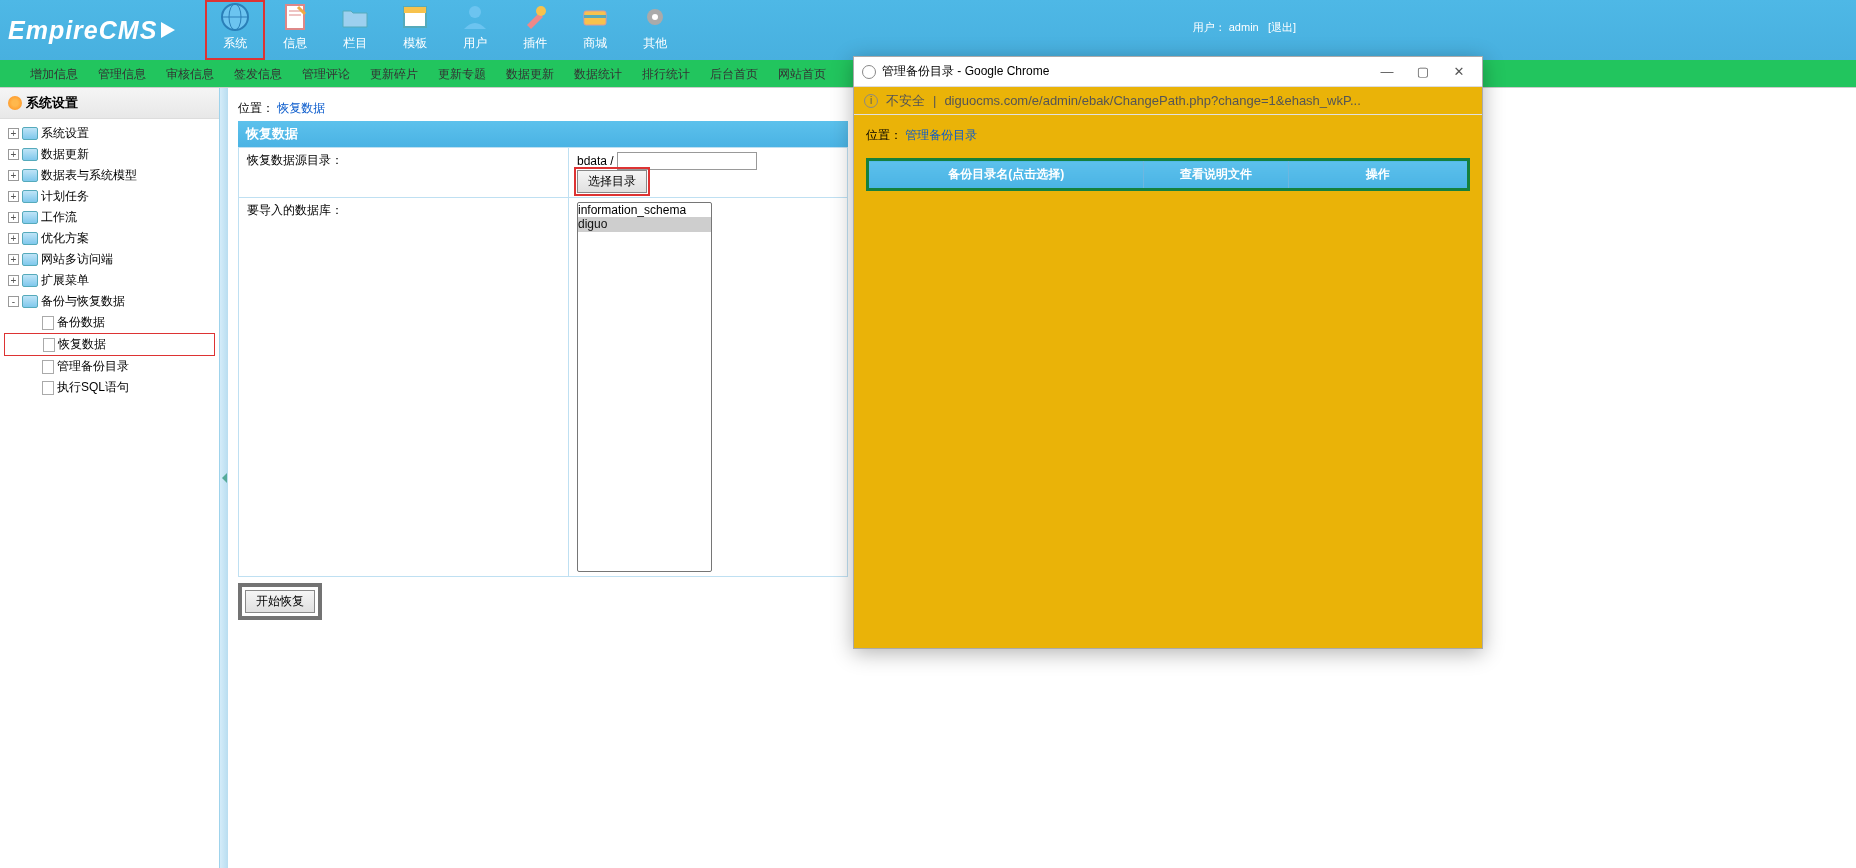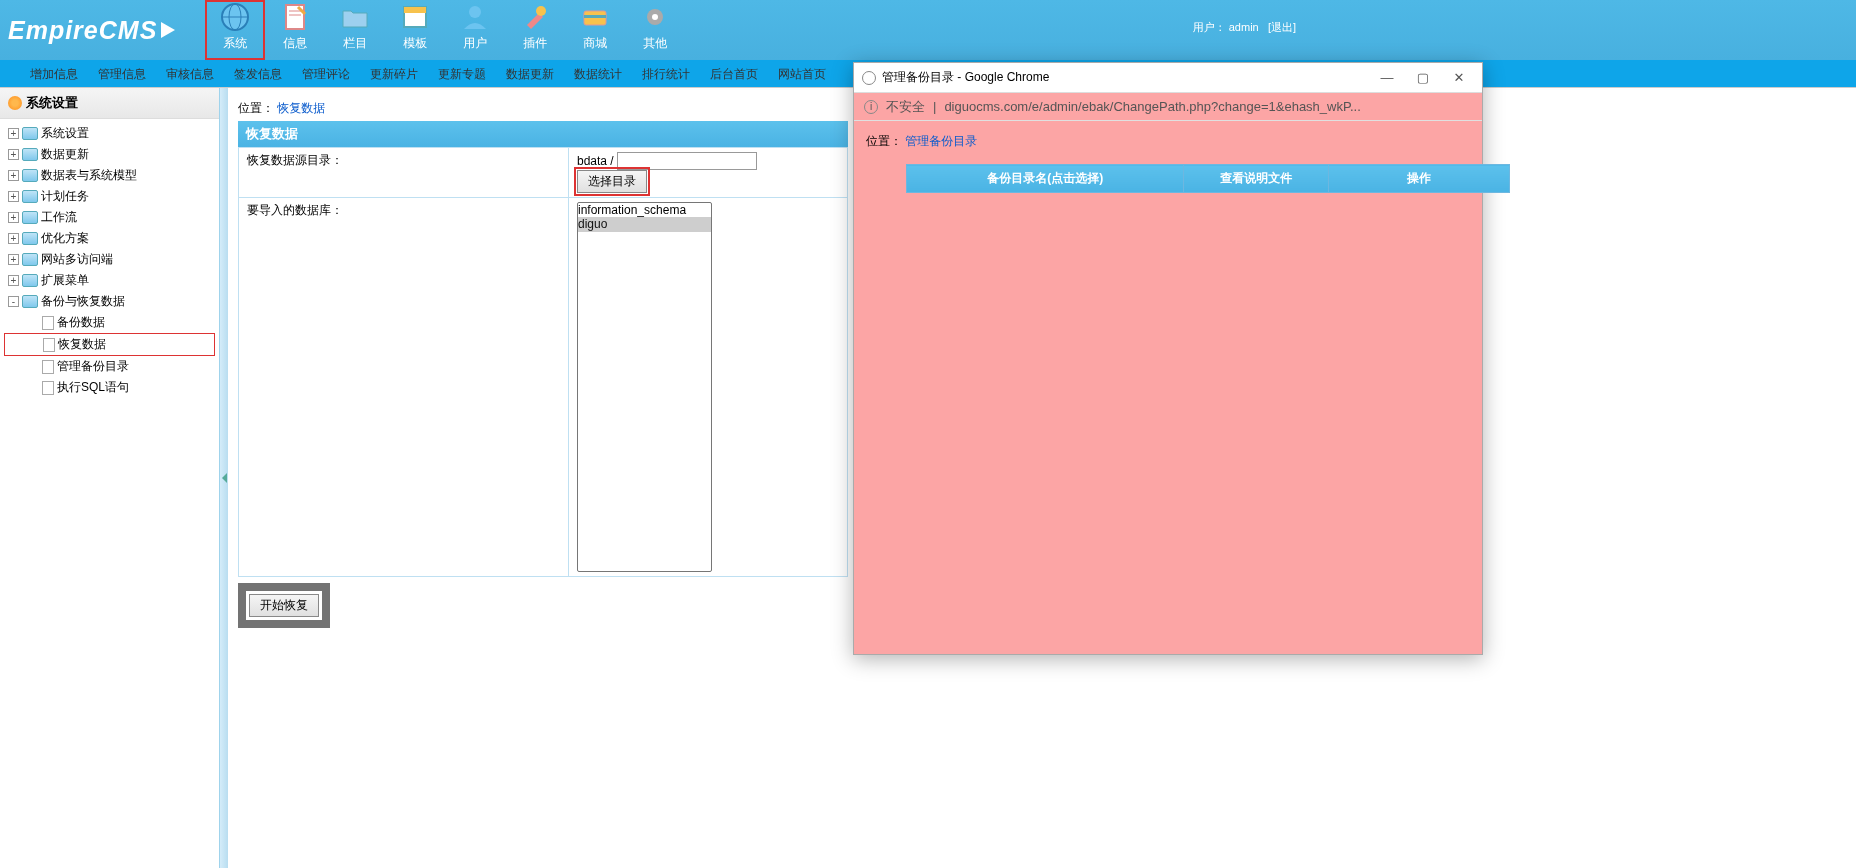--- a/index.html
+++ b/index.html
@@ -10,21 +10,21 @@
 .logo { font-size: 25px; font-style: italic; font-weight: bold; letter-spacing: 1px; display: flex; align-items: center; gap: 4px; margin-right: 30px; }
 .logo-arrow { width: 0; height: 0; border-left: 14px solid #fff; border-top: 8px solid transparent; border-bottom: 8px solid transparent; }
 .top-icons { display: flex; gap: 0; }
 .top-icon { width: 60px; display: flex; flex-direction: column; align-items: center; justify-content: center; gap: 2px; cursor: pointer; font-size: 12px; padding-top: 4px; padding-bottom: 12px; height: 60px; }
 .top-icon.active { border: 2px solid #d33; }
 .icon-box { width: 32px; height: 32px; display: flex; align-items: center; justify-content: center; }
 .user-area { position: absolute; right: 560px; top: 20px; color: #fff; font-size: 11px; }
 .user-area a { color: #fff; text-decoration: none; }
 
 
-.submenu { height: 28px; background: #0ea5e9; border-bottom: 1px solid #ccc; display: flex; padding-left: 20px; gap: 0; }
+.submenu { height: 28px; background: #22c55e; border-bottom: 1px solid #ccc; display: flex; padding-left: 20px; gap: 0; }
 .submenu-item { padding: 0 10px; font-size: 12px; color: #333; cursor: pointer; line-height: 28px; }
 
 
 .main { display: flex; height: calc(868px - 60px - 28px); position: relative; }
 .sidebar { width: 220px; background: #fff; border-right: 1px solid #9fd3ec; overflow-y: auto; }
 .side-title { background: linear-gradient(#f5f5f5, #e8e8e8); padding: 6px 8px; font-weight: bold; font-size: 13px; display: flex; align-items: center; gap: 4px; border-bottom: 1px solid #ddd; }
 .side-title-icon { width: 14px; height: 14px; background: radial-gradient(circle, #ffb84d 30%, #ff8c1a 100%); border-radius: 50%; }
 .tree { padding: 4px 4px; font-size: 12px; }
 .tree-item { display: flex; align-items: center; gap: 3px; padding: 2px 0 2px 4px; cursor: pointer; white-space: nowrap; }
 .tree-item.child { padding-left: 38px; }
@@ -42,34 +42,34 @@
 .breadcrumb { font-size: 12px; padding: 4px 0; }
 .breadcrumb a { color: #0a5bcc; text-decoration: none; }
 .panel-title { background: linear-gradient(#5cc1ec, #4ab3e4); color: #fff; padding: 4px 8px; font-size: 13px; font-weight: bold; }
 .form-tbl { width: 610px; border-collapse: collapse; }
 .form-tbl td { border: 1px solid #bfe0f2; padding: 4px 8px; font-size: 12px; vertical-align: top; }
 .form-tbl td.lbl { width: 330px; background: #fff; }
 .listbox { width: 135px; height: 370px; font-size: 12px; }
 input[type=text] { border: 1px solid #999; padding: 1px 2px; font-size: 12px; }
 .btn { background: linear-gradient(#f5f5f5, #e0e0e0); border: 1px solid #888; padding: 2px 10px; font-size: 12px; cursor: pointer; }
 .btn.hl { outline: 2px solid #d33; outline-offset: 1px; }
-.start-btn-wrap { margin-top: 6px; padding: 3px; border: 8px solid #737373; display: inline-block; }
-
-
-.popup { position: absolute; left: 853px; top: 62px; width: 630px; height: 593px; background: #fca5a5; border: 1px solid #aaa; box-shadow: 0 4px 20px rgba(0,0,0,.3); }
+.start-btn-wrap { margin-top: 6px; padding: 3px; border: 4px solid #737373; display: inline-block; }
+
+
+.popup { position: absolute; left: 853px; top: 56px; width: 630px; height: 593px; background: #eab308; border: 1px solid #aaa; box-shadow: 0 4px 20px rgba(0,0,0,.3); }
 .popup-titlebar { height: 30px; background: #fff; border-bottom: 1px solid #ddd; display: flex; align-items: center; padding: 0 8px; font-size: 12px; gap: 6px; }
 .popup-titlebar .globe { width: 14px; height: 14px; border: 1px solid #888; border-radius: 50%; }
 .popup-titlebar .spacer { flex: 1; }
 .popup-titlebar .winbtn { width: 30px; text-align: center; cursor: pointer; font-size: 13px; color: #555; }
 .popup-url { height: 28px; display: flex; align-items: center; gap: 8px; padding: 0 10px; font-size: 13px; border-bottom: 1px solid #e0e0e0; color: #555; }
 .popup-url .warn { width: 14px; height: 14px; border-radius: 50%; border: 1px solid #888; text-align: center; line-height: 12px; font-size: 10px; }
 .popup-body { padding: 12px 12px; }
 .popup-bc { font-size: 12px; margin-bottom: 14px; }
 .popup-bc a { color: #0a5bcc; text-decoration: none; }
-.pop-table { width: 100%; border-collapse: collapse; border: 1px solid #15803d; font-size: 12px; margin-left: 40px; }
+.pop-table { width: 100%; border-collapse: collapse; border: 3px solid #15803d; font-size: 12px; }
 .pop-table th { background: linear-gradient(#5cc1ec, #4ab3e4); color: #fff; padding: 5px; font-weight: bold; border: 1px solid #6db7e0; }
 .pop-table td { padding: 6px; border: 1px solid #bfe0f2; }
 .pop-table a { color: #0a5bcc; text-decoration: none; }
 .folder-small { display: inline-block; width: 15px; height: 12px; background: linear-gradient(#ffe27a, #f0b93a); border: 1px solid #c98; margin-right: 4px; vertical-align: middle; }
 .dirlink-wrap { display: inline-block; border: 2px solid #d33; padding: 1px 6px 1px 2px; }
 </style>
 </head>
 <body>
 
 <div class="header">

